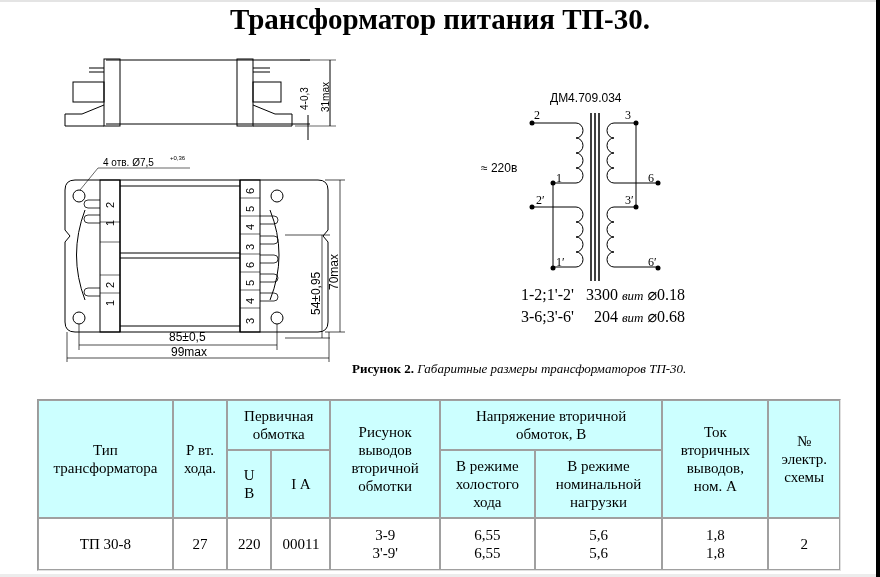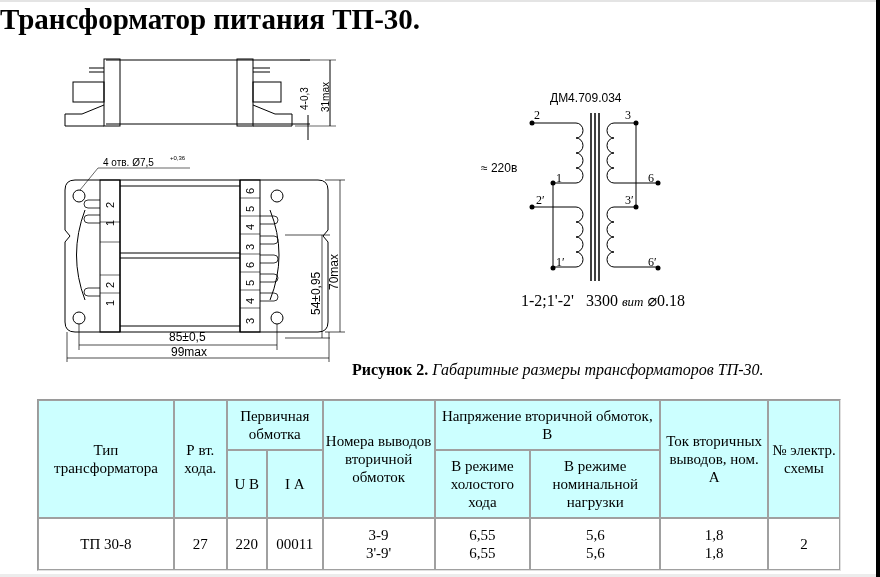--- a/index.html
+++ b/index.html
@@ -4,40 +4,40 @@
 <style>
   html, body { margin: 0; padding: 0; }
   body {
     width: 880px; height: 577px; position: relative; overflow: hidden;
     background: #ffffff; font-family: "Liberation Serif", "DejaVu Serif", serif; color: #000;
   }
   .topstrip { position: absolute; left: 0; top: 0; width: 880px; height: 2px; background: #e4e4e4; }
   .rightstrip { position: absolute; left: 876px; top: 0; width: 4px; height: 577px; background: #000; }
   .bottomstrip { position: absolute; left: 0; top: 574px; width: 876px; height: 3px; background: #ececec; }
   .title {
-    position: absolute; left: 0; top: 2px; width: 880px; 
+    position: absolute; left: 0; top: 2px; width: 880px; text-align: center;
     font-size: 29px; font-weight: bold; line-height: 34px;
   }
   .drawing { position: absolute; left: 40px; top: 40px; }
   .schematic { position: absolute; left: 470px; top: 85px; }
-  .spec { position: absolute; left: 521px; top: 290px; font-size: 16px; line-height: 21px; white-space: pre; text-align: center; }
+  .spec { position: absolute; left: 521px; top: 284px; font-size: 16px; line-height: 21px; white-space: pre; text-align: center; }
   .spec .it { font-style: italic; font-size: 13px; }
-  .caption { position: absolute; left: 352px; top: 361px; font-size: 16px; }
+  .caption { position: absolute; left: 352px; top: 361px; font-size: 13px; }
   .caption b { font-weight: bold; }
   .caption i { font-style: italic; }
   table.spec-table {
     position: absolute; left: 37px; top: 399px; width: 804px;
     border-collapse: separate; border-spacing: 0;
     border-top: 1px solid #9a9a9a; border-left: 1px solid #9a9a9a;
     border-right: 1px solid #e0e0e0; border-bottom: 1px solid #e0e0e0;
     font-size: 15px;
   }
   table.spec-table td, table.spec-table th {
     border: 1px solid #a0a0a0; text-align: center; vertical-align: middle;
-    padding: 1px 2px; font-weight: normal; line-height: 18px;
+    padding: 1px 10px; font-weight: normal; line-height: 18px;
   }
   table.spec-table th { background: #ccffff; }
   table.spec-table td { background: #ffffff; height: 48px; }
 </style>
 </head>
 <body>
 
 <div class="topstrip"></div>
 <div class="rightstrip"></div>
 <div class="bottomstrip"></div>
@@ -178,42 +178,42 @@
     <text x="86" y="97">1</text>
     <text x="66" y="119">2′</text>
     <text x="86" y="181">1′</text>
     <text x="155" y="34">3</text>
     <text x="178" y="97">6</text>
     <text x="155" y="119">3′</text>
     <text x="178" y="181">6′</text>
   </g>
 </svg>
 
-<div class="spec"><div><span>1-2;1'-2'</span>   <span>3300</span> <span class="it">вит</span> <span>⌀0.18</span></div></div>
+<div class="spec"><div><span>1-2;1'-2'</span>   <span>3300</span> <span class="it">вит</span> <span>⌀0.18</span></div><div><span>3-6;3'-6'</span>     <span>204</span> <span class="it">вит</span> <span>⌀0.68</span></div></div>
 
 <div class="caption"><b>Рисунок 2.</b><i> Габаритные размеры трансформаторов ТП-30.</i></div>
 
 <table class="spec-table">
   <colgroup>
     <col style="width:136px">
       <col style="width:53px">
       <col style="width:40px">
       <col style="width:56px">
     <col style="width:112px">
       <col style="width:96px">
       <col style="width:130px">
       <col style="width:108px">
       <col style="width:72px">
   </colgroup>
   <tbody>
       <tr>
     <th rowspan="2">Тип трансформатора</th>
     <th rowspan="2">Р вт. хода.</th>
     <th colspan="2" style="height:46px">Первичная обмотка</th>
-    <th rowspan="2">Номера выводов вторичной обмоток</th>
+    <th rowspan="2">Рисунок выводов вторичной обмотки</th>
     <th colspan="2" style="height:46px">Напряжение вторичной обмоток, В</th>
     <th rowspan="2">Ток вторичных выводов, ном. А</th>
     <th rowspan="2">№ электр. схемы</th>
   </tr>
   <tr>
     <th style="height:64px">U В</th>
     <th>I А</th>
     <th>В режиме холостого хода</th>
     <th>В режиме номинальной нагрузки</th>
   </tr>

